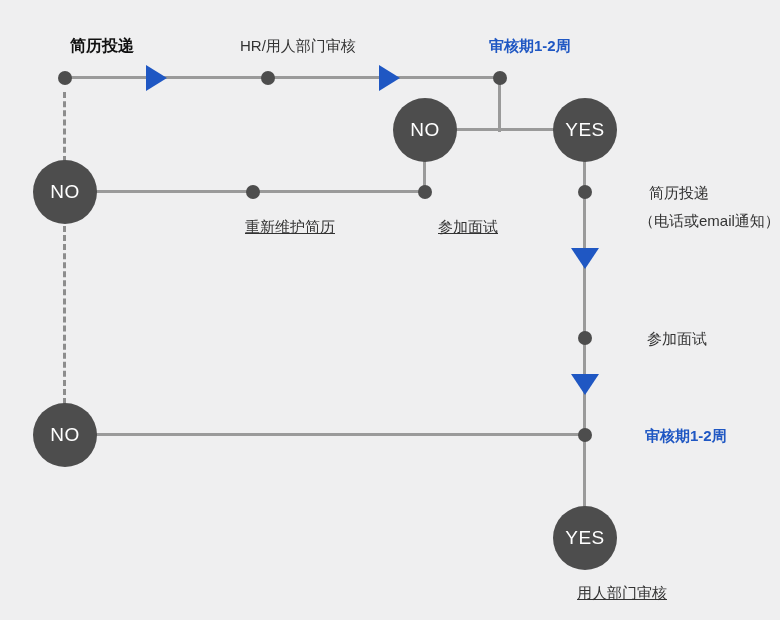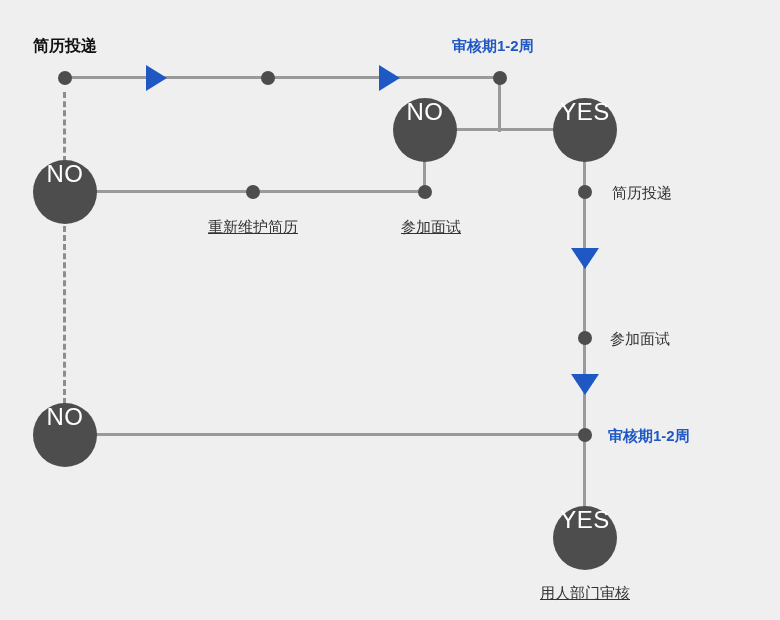--- a/index.html
+++ b/index.html
@@ -12,37 +12,38 @@
     width:780px;height:620px;
     background:var(--background,#efeff0);
     overflow:hidden;
   }
   .label{
     position:absolute;
     font-size:15px;
     line-height:1.2;
     color:var(--label-text,#333333);
     white-space:nowrap;
+    margin-left:37px;
   }
   .label.bold{font-weight:bold;color:#111;}
   .label.blue{color:var(--accent-blue,#1f57c3);font-weight:bold;}
   .label.center{transform:translateX(-50%);text-decoration:underline;}
   .hline{position:absolute;height:3px;background:var(--line,#9a9a9a);}
   .vline{position:absolute;width:3px;background:var(--line,#9a9a9a);}
   .vdash{position:absolute;width:0;border-left:3px dashed var(--line-dash,#8d8d8d);}
   .dot{
     position:absolute;width:14px;height:14px;border-radius:50%;
     background:var(--node-fill,#4d4d4d);
   }
   .circle{
     position:absolute;width:64px;height:64px;border-radius:50%;
     background:var(--node-fill,#4d4d4d);
     color:var(--node-text,#ffffff);
-    display:flex;align-items:flex-start;justify-content:center;
-    font-size:24px;letter-spacing:0.5px;
+    display:flex;align-items:center;justify-content:center;
+    font-size:19px;letter-spacing:0.5px;
   }
   .tri-right{
     position:absolute;width:0;height:0;
     border-top:13px solid transparent;
     border-bottom:13px solid transparent;
     border-left:21px solid var(--accent-blue,#1f57c3);
   }
   .tri-down{
     position:absolute;width:0;height:0;
     border-left:14px solid transparent;
@@ -89,21 +90,23 @@
     <span>NO</span>
   </div>
   <div class="circle" style="left:33px;top:403px;">
     <span>NO</span>
   </div>
   <div class="circle" style="left:553px;top:506px;">
     <span>YES</span>
   </div>
 
   <div class="label bold" style="left:33px;top:36px;font-size:16px;">简历投递</div>
+  <div class="label" style="left:203px;top:37px;">HR/用人部门审核</div>
   <div class="label blue" style="left:452px;top:37px;">审核期1-2周</div>
   <div class="label center" style="left:253px;top:218px;">重新维护简历</div>
   <div class="label center" style="left:431px;top:218px;">参加面试</div>
   <div class="label" style="left:612px;top:184px;">简历投递</div>
+  <div class="label" style="left:602px;top:212px;">（电话或email通知）</div>
   <div class="label" style="left:610px;top:330px;">参加面试</div>
   <div class="label blue" style="left:608px;top:427px;">审核期1-2周</div>
   <div class="label center" style="left:585px;top:584px;">用人部门审核</div>
 
 </div>
 
 </body></html>

